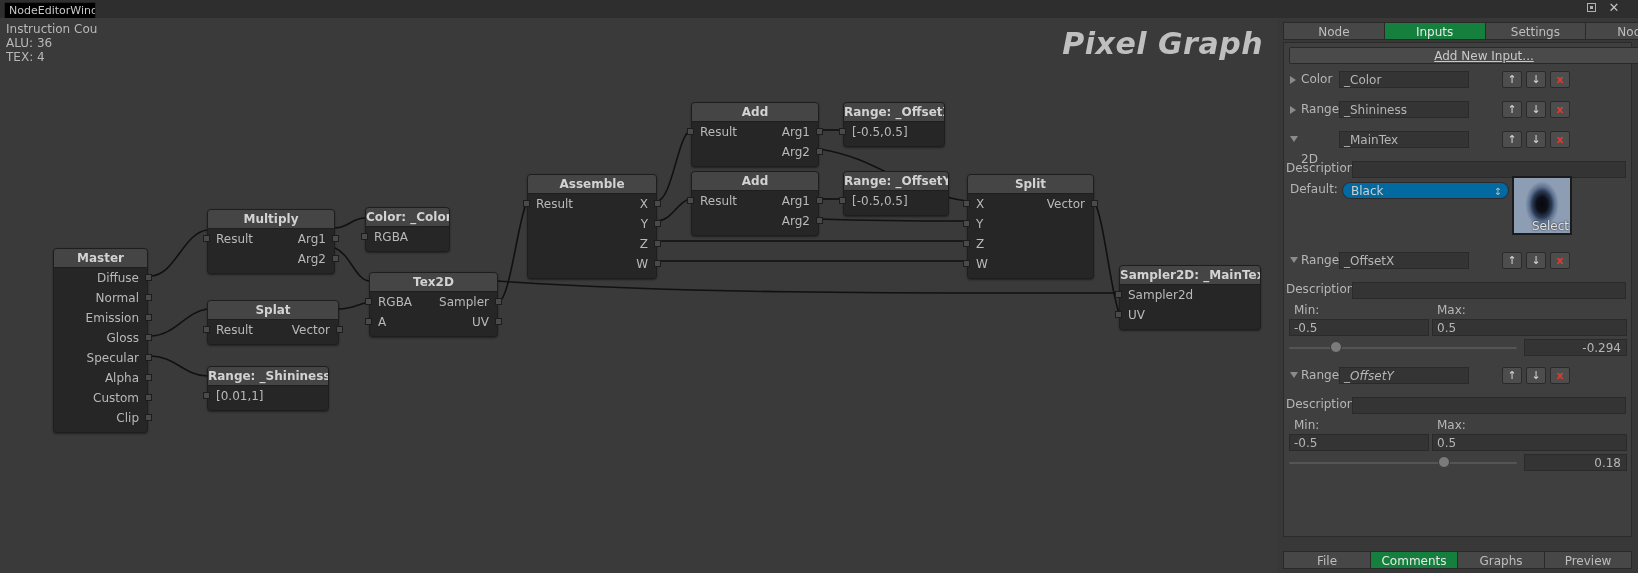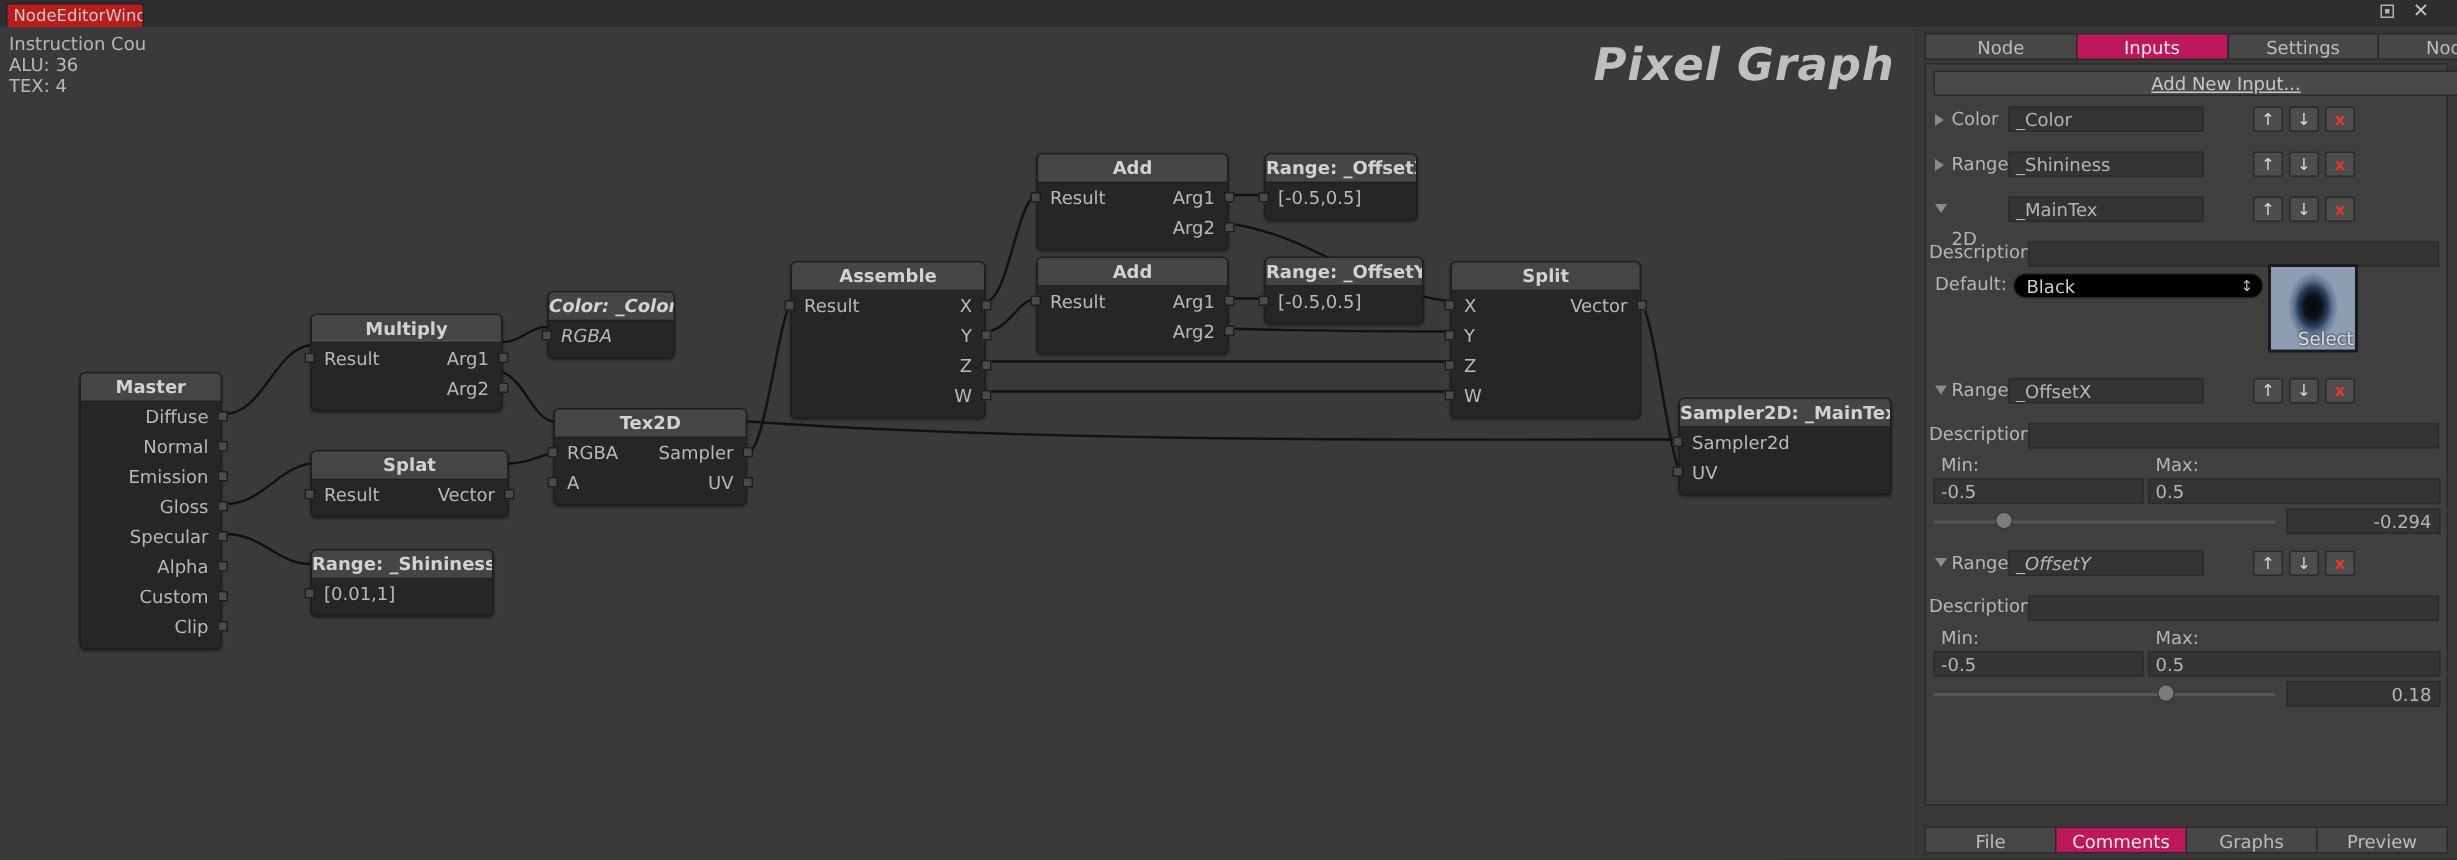--- a/index.html
+++ b/index.html
@@ -6,21 +6,21 @@
   body{
     width:1638px;height:573px;overflow:hidden;position:relative;
     font-family:"DejaVu Sans","Liberation Sans",sans-serif;
     font-size:12px;color:#b4b4b4;
     -webkit-font-smoothing:antialiased;
   }
   
   #titlebar{position:absolute;left:0;top:0;width:1638px;height:18px;background:#2e2e2e;}
   #tab-nodeeditor{
     position:absolute;left:4px;top:2px;width:92px;height:16px;
-    background:#b91c1c;border:1px solid #222;border-bottom:none;
+    background:#000000;border:1px solid #222;border-bottom:none;
     border-radius:2px 2px 0 0;color:#c8c8c8;font-size:11px;
     line-height:16px;padding-left:4px;box-sizing:border-box;
     overflow:hidden;white-space:nowrap;
   }
   #win-maximize{position:absolute;right:40px;top:3px;width:11px;height:11px;}
   #win-maximize i{display:block;width:9px;height:9px;border:1px solid #b0b0b0;box-sizing:border-box;}
   #win-maximize i:after{content:"";display:block;width:3px;height:3px;background:#b0b0b0;margin:2px 0 0 2px;}
   #win-close{position:absolute;right:18px;top:2px;width:12px;height:12px;color:#c2c2c2;font-size:13px;line-height:12px;text-align:center;}
   #win-menu{position:absolute;right:16px;top:16px;width:22px;height:10px;}
   #win-menu b{display:block;height:1.5px;background:#c0c0c0;margin:2px 0 0 5px;width:15px;}
@@ -51,33 +51,33 @@
   .port.in{left:-5px;top:6px;}
   .port.out{right:-5px;top:6px;}
 
   
   #inspector{position:absolute;left:1277px;top:18px;width:361px;height:555px;background:#383838;}
   .tabrow{position:absolute;display:flex;gap:0;}
   .tabbtn{flex:1;height:18px;line-height:18px;text-align:center;font-size:12px;
           color:#bdbdbd;background:#474747;border:1px solid #292929;
           margin-left:-1px;box-sizing:border-box;}
   .tabbtn:first-child{margin-left:0;}
-  .tabbtn.active{background:#be185d;color:#e8e8e8;}
+  .tabbtn.active{background:#15803d;color:#e8e8e8;}
   #panel{position:absolute;left:6px;top:24px;width:349px;height:495px;background:#3f3f3f;border:1px solid #2b2b2b;box-sizing:border-box;}
   .wbtn{height:17px;line-height:17px;text-align:center;background:#4a4a4a;border:1px solid #292929;color:#c9c9c9;font-size:12px;box-sizing:border-box;border-radius:2px;}
   .field{background:#343434;border:1px solid #2a2a2a;height:17px;line-height:16px;
          font-size:12px;color:#b6b6b6;padding-left:4px;box-sizing:border-box;overflow:hidden;white-space:nowrap;}
   .lab{font-size:12px;color:#b6b6b6;white-space:nowrap;}
   .arrow{display:inline-block;width:0;height:0;vertical-align:middle;margin-right:2px;}
   .arrow.right{border-top:4px solid transparent;border-bottom:4px solid transparent;border-left:6px solid #8b8b8b;}
   .arrow.down{border-left:4px solid transparent;border-right:4px solid transparent;border-top:6px solid #8b8b8b;}
   .sqbtn{width:20px;height:17px;background:#4d4d4d;border:1px solid #2a2a2a;border-radius:2px;
          text-align:center;line-height:15px;font-size:11px;color:#d8d8d8;box-sizing:border-box;}
   .sqbtn.del{color:#e23b2e;font-weight:bold;}
-  .combo{background:#000000;border:1px solid #2b2b2b;border-radius:9px;height:17px;
+  .combo{background:#0369a1;border:1px solid #2b2b2b;border-radius:9px;height:17px;
          line-height:16px;font-size:12px;color:#cfcfcf;padding-left:8px;box-sizing:border-box;position:relative;}
   .combo .cdd{position:absolute;right:6px;top:1px;color:#b9b9b9;font-size:10px;line-height:15px;}
   .slider{position:relative;height:14px;}
   .slider .track{position:absolute;left:0;right:0;top:6px;height:2px;background:#555;border-radius:1px;}
   .slider .knob{position:absolute;top:0;width:12px;height:12px;border-radius:50%;background:#7b7b7b;border:1px solid #3a3a3a;box-sizing:border-box;}
   .numbox{background:#343434;border:1px solid #2a2a2a;height:17px;line-height:16px;font-size:12px;
           color:#b6b6b6;padding-left:4px;box-sizing:border-box;}
   #texprev{position:absolute;background:#1b1b1b;border:2px solid #1b1b1b;box-sizing:border-box;}
   #texprev .img{width:100%;height:100%;background:
       radial-gradient(ellipse 30% 42% at 50% 48%, #07080d 0%, #0b1018 32%, #2c3b55 58%, #5f7491 76%, #8d9db4 100%);
@@ -215,21 +215,21 @@
       </div>
       <div class="node" style="left: 207px; top: 348px; width: 122px;">
         <div class="nhead">Range: _Shininess</div>
         <div class="nbody" style="padding-bottom: 4px;">
           <div class="row">
             <span class="port in"></span>
             <span class="l">[0.01,1]</span>
           </div>
         </div>
       </div>
-      <div class="node" style="left: 365px; top: 176px; width: 85px; font-style: italic;">
+      <div class="node" style="left: 365px; top: 189px; width: 85px;">
         <div class="nhead">Color: _Color</div>
         <div class="nbody" style="padding-bottom: 4px;">
           <div class="row">
             <span class="port in"></span>
             <span class="l">RGBA</span>
           </div>
         </div>
       </div>
       <div class="node" style="left: 369px; top: 254px; width: 129px;">
         <div class="nhead">Tex2D</div>

